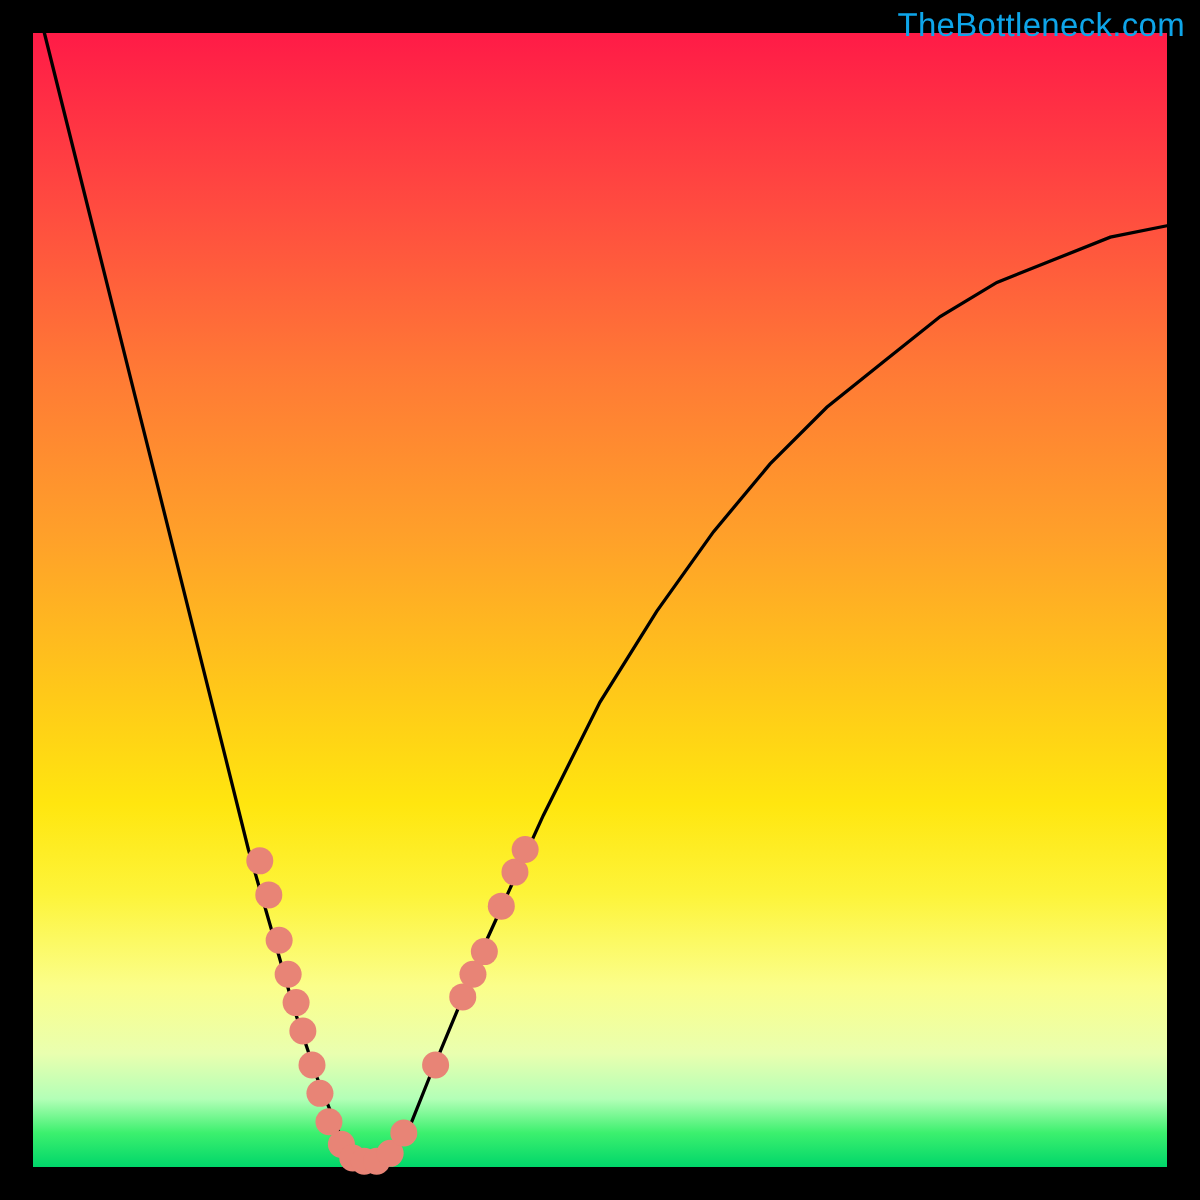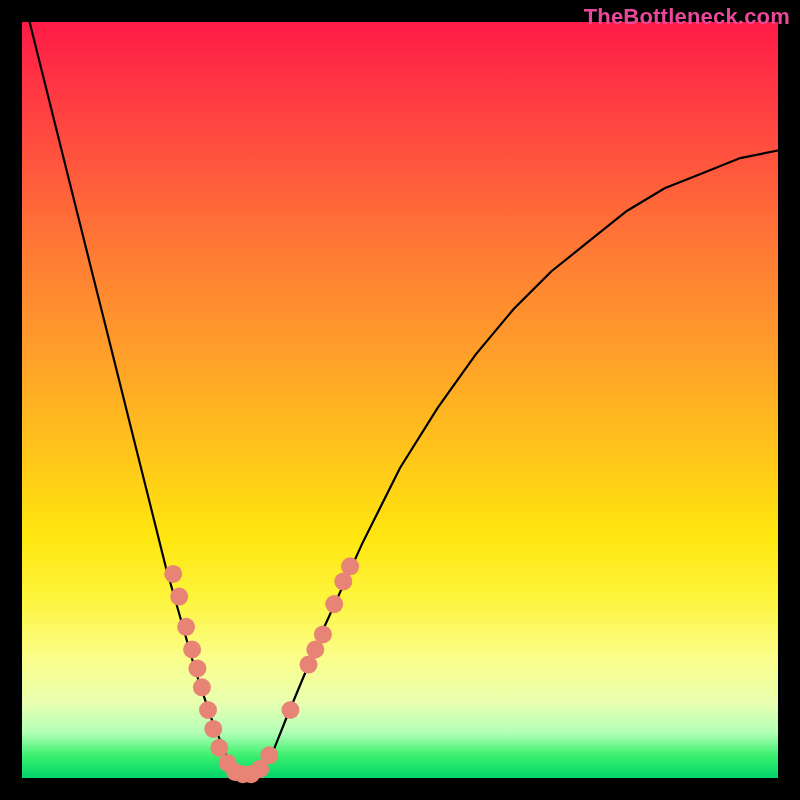--- a/index.html
+++ b/index.html
@@ -29,23 +29,23 @@
       #e9ffaf 90%,
       #b3ffb7 94%,
       #3cf06e 97%,
       #00d66a 100%
     );
   }
   .watermark {
     position: absolute;
     top: 4px;
     right: 10px;
-    color: #ec4899;
+    color: #0ea5e9;
     font-size: 22px;
-    font-weight: 700;
+    font-weight: 400;
     letter-spacing: 0.2px;
     user-select: none;
   }
   svg.curve {
     position: absolute;
     left: 0;
     top: 0;
     width: 756px;
     height: 756px;
     overflow: visible;

